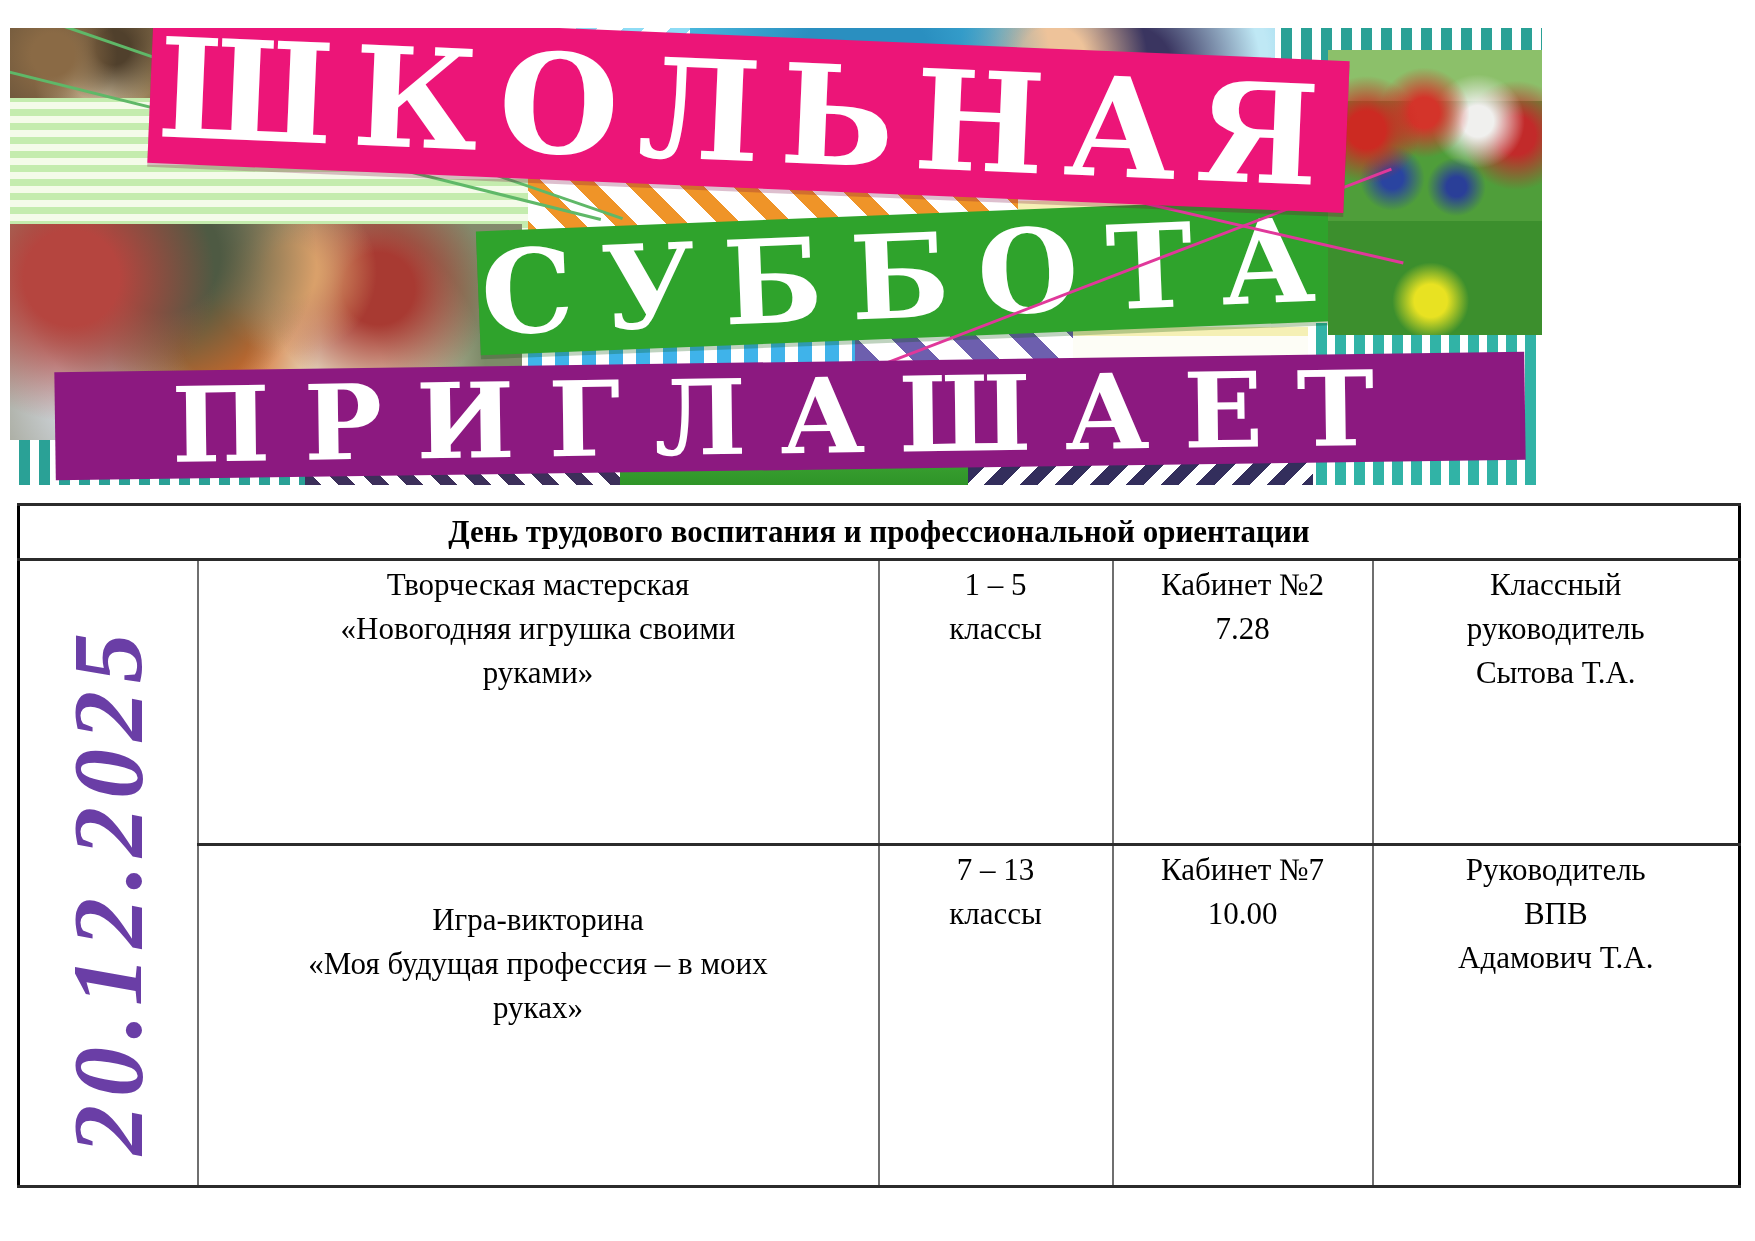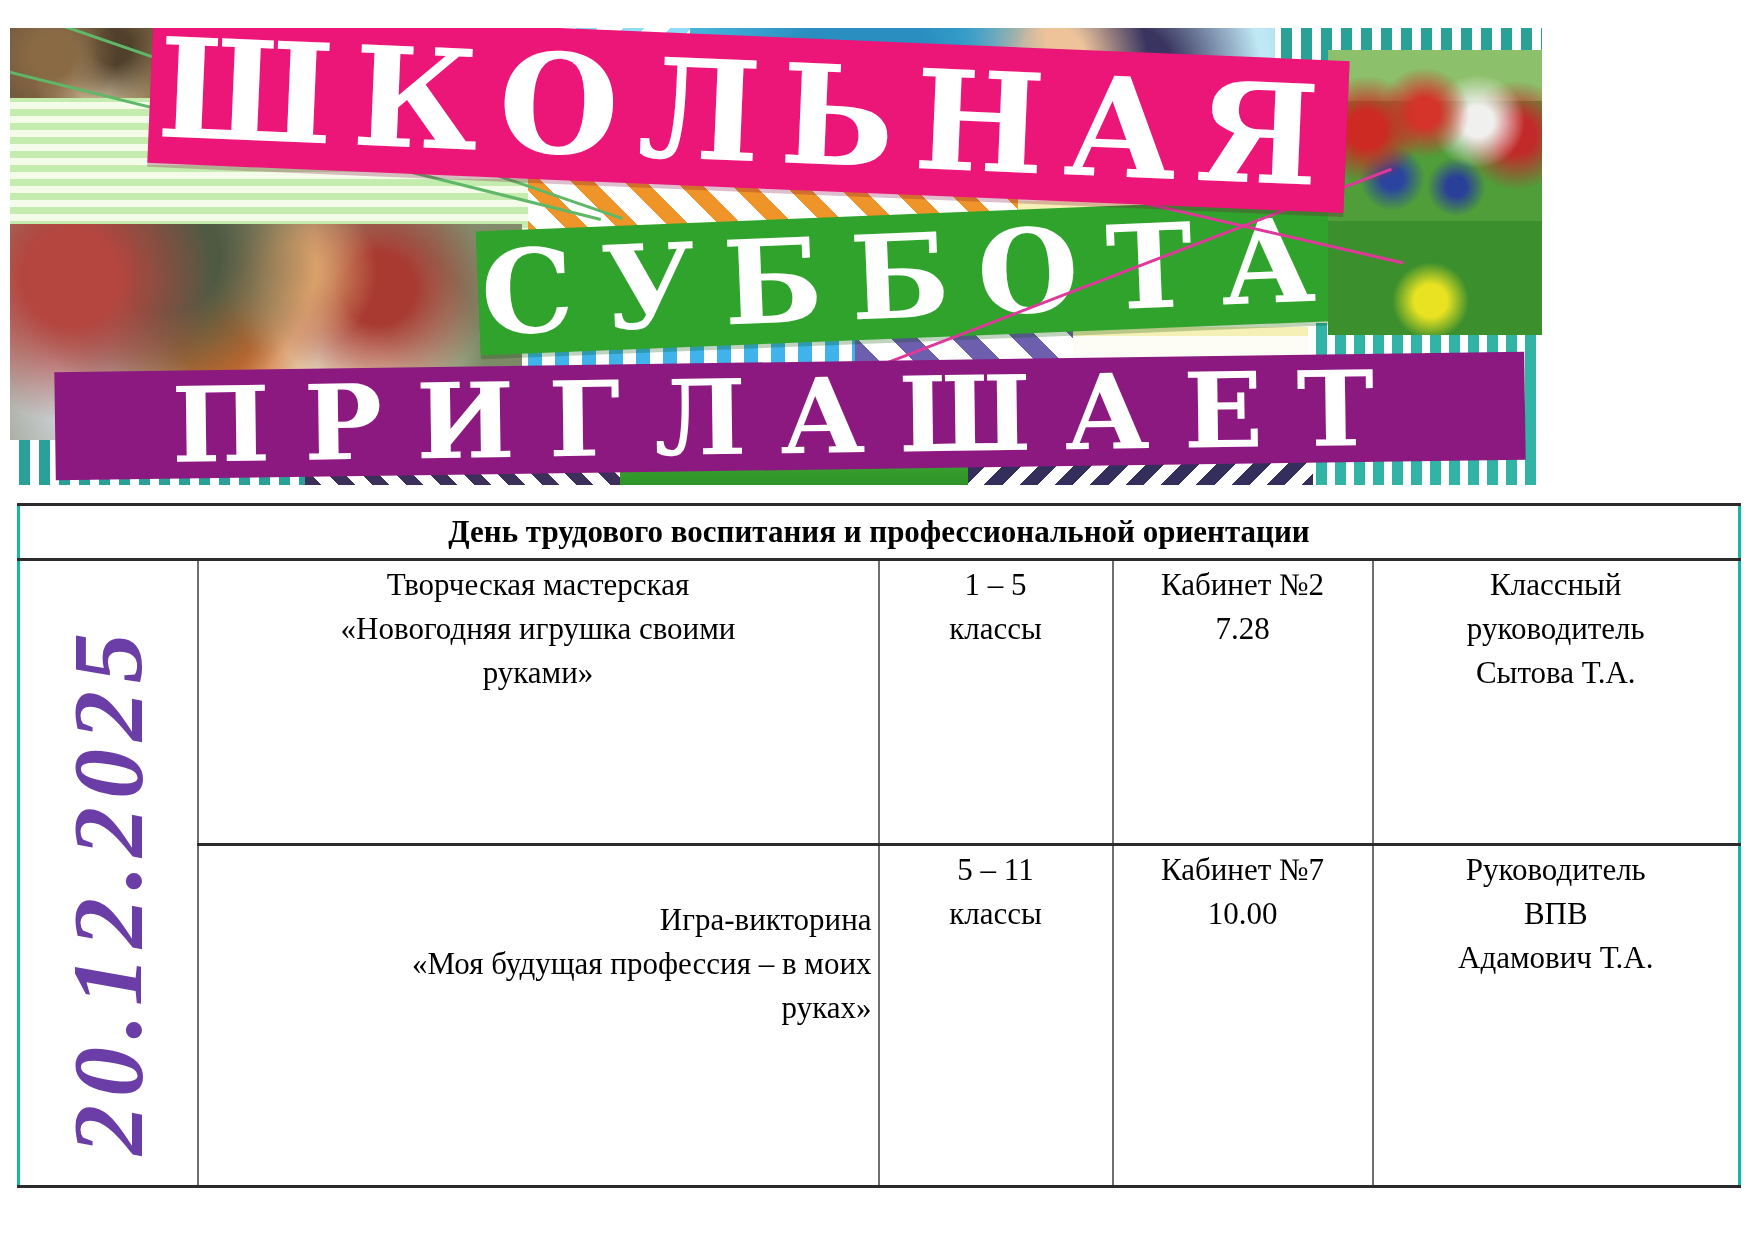--- a/index.html
+++ b/index.html
@@ -59,21 +59,21 @@
           color:#ffffff;font-family:"DejaVu Serif", serif;font-weight:bold;white-space:nowrap;}
   #ribbon-1{left:140px;top:8px;width:1197px;height:152px;transform:rotate(2.4deg);
             font-size:138px;letter-spacing:20px;box-shadow:0 4px 0 rgba(120,0,60,.25);}
   #ribbon-2{left:468px;top:186px;width:868px;height:124px;transform:rotate(-2.3deg);
             font-size:116px;letter-spacing:28px;box-shadow:0 4px 0 rgba(0,80,0,.25);}
   #ribbon-3{left:45px;top:334px;width:1470px;height:108px;transform:rotate(-0.8deg);
             font-size:104px;letter-spacing:34px;}
 
   
   #schedule{position:absolute;left:17px;top:503px;width:1721px;border-collapse:collapse;
-            table-layout:fixed;border:3px solid #14b8a6;}
+            table-layout:fixed;border:3px solid #000000;}
   #schedule td{border-left:2px solid #6f6f6f;border-right:2px solid #6f6f6f;
                border-top:3px solid #2b2b2b;border-bottom:3px solid #2b2b2b;
                font-size:31px;color:#000;text-align:center;vertical-align:top;
                padding:2px 6px 0 6px;line-height:1.42;white-space:pre-line;overflow:hidden;}
   #schedule td.title-cell{font-weight:bold;vertical-align:middle;height:52px;padding:0;line-height:1.2;}
   #schedule td.date-cell{vertical-align:middle;}
   #date-text{display:inline-block;writing-mode:vertical-rl;transform:rotate(180deg);
              font-weight:bold;font-style:italic;font-size:100px;letter-spacing:8px;
              line-height:1;white-space:nowrap;}
   .pad-top{padding-top:52px !important;}
@@ -140,24 +140,24 @@
 руками»</td>
       <td>1 – 5
 классы</td>
       <td>Кабинет №2
 7.28</td>
       <td>Классный
 руководитель
 Сытова Т.А.</td>
     </tr>
     <tr>
-      <td class="pad-top" style="height:287px;text-align:right;">Игра-викторина
+      <td class="pad-top" style="height:287px;">Игра-викторина
 «Моя будущая профессия – в моих
 руках»</td>
-      <td>5 – 11
+      <td>7 – 13
 классы</td>
       <td>Кабинет №7
 10.00</td>
       <td>Руководитель
 ВПВ
 Адамович Т.А.</td>
     </tr>
   </tbody>
     </table>
 

